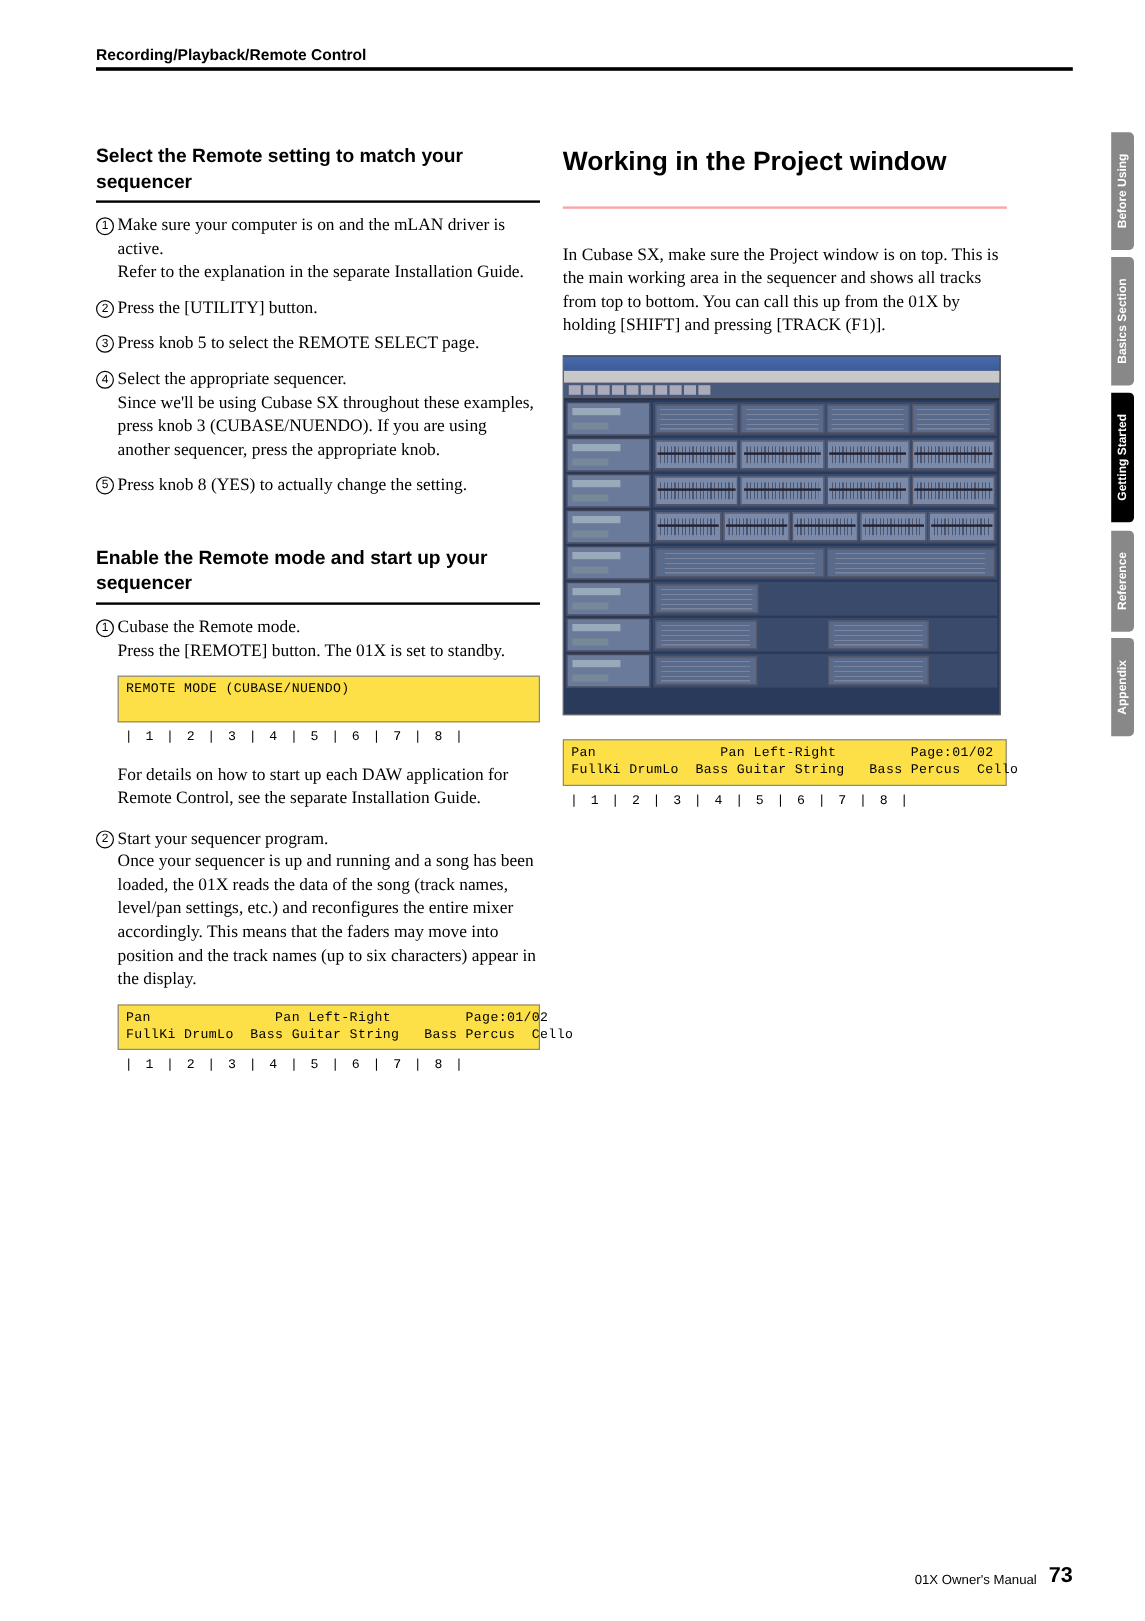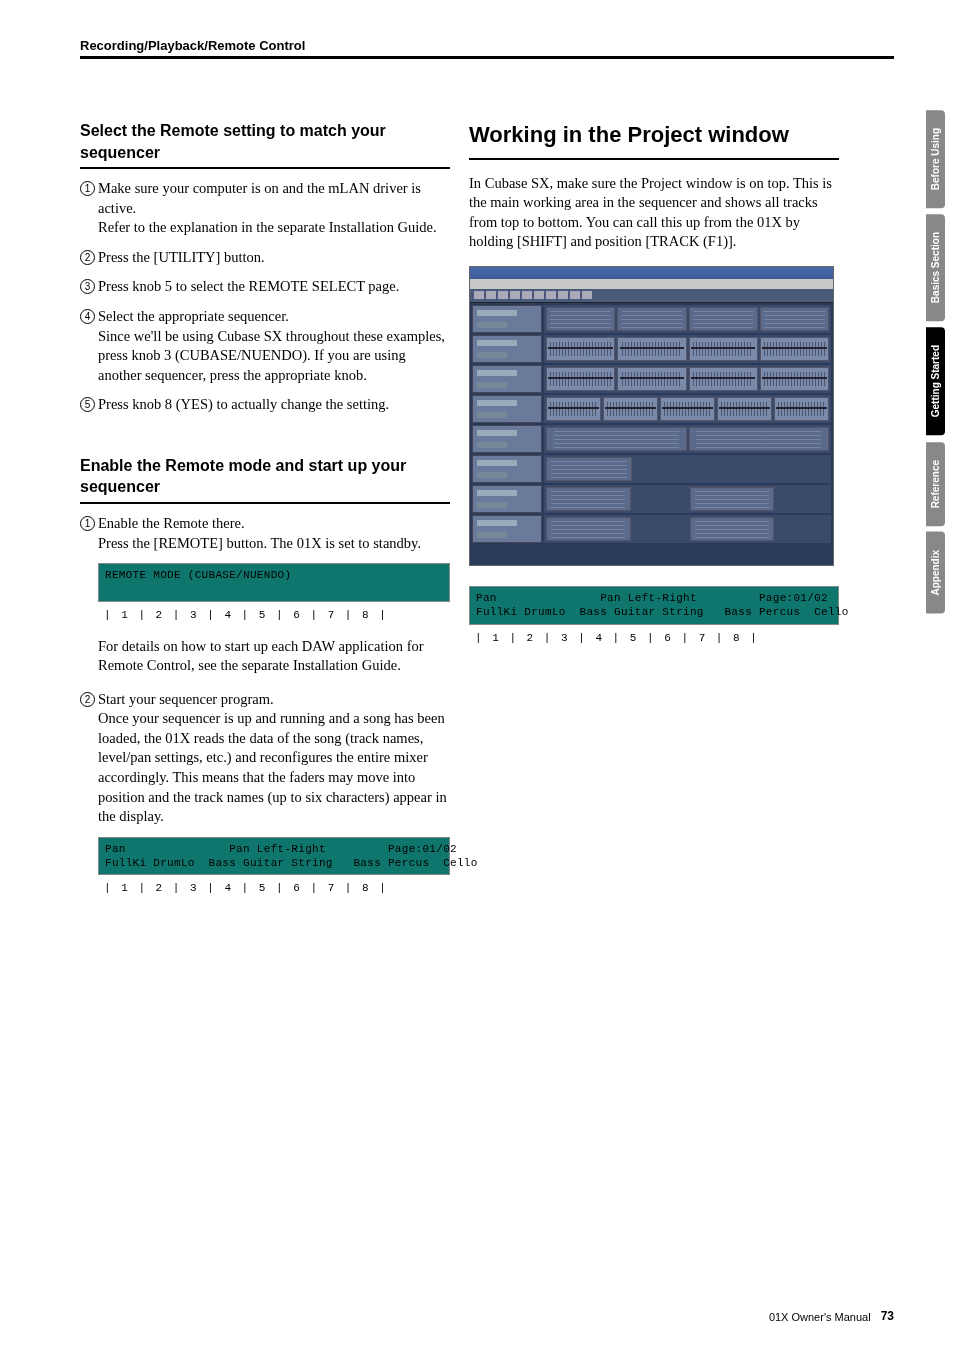--- a/index.html
+++ b/index.html
@@ -48,23 +48,23 @@
     margin-bottom: 4px;
   }
   .section-underline {
     border-bottom: 2px solid #000;
     margin-bottom: 10px;
   }
   .main-title {
     font-family: Arial, sans-serif;
     font-weight: bold;
     font-size: 22px;
-    border-bottom: 2px solid #000000;
-    padding-bottom: 8px;
-    margin-bottom: 14px;
+    border-bottom: 2px solid #fca5a5;
+    padding-bottom: 22px;
+    margin-bottom: 30px;
   }
   .step {
     display: flex;
     margin-bottom: 10px;
   }
   .step-num {
     width: 18px;
     flex-shrink: 0;
     font-size: 14px;
     line-height: 1.3;
@@ -81,21 +81,21 @@
     font-family: Arial, sans-serif;
   }
   .step-body {
     flex: 1;
   }
   .para {
     margin-bottom: 14px;
   }
   .lcd {
     border: 1px solid #888;
-    background: #0f766e;
+    background: #fde047;
     padding: 4px 6px;
     font-family: "Courier New", monospace;
     font-size: 11px;
     line-height: 1.3;
     white-space: pre;
     letter-spacing: 0.3px;
     margin-bottom: 6px;
   }
   .knob-row {
     font-family: "Courier New", monospace;
@@ -216,21 +216,21 @@
     position: absolute;
     bottom: 28px;
     right: 60px;
     font-family: Arial, sans-serif;
     font-size: 11px;
     display:flex;
     align-items:flex-end;
     gap:10px;
   }
   .footer .pg {
-    font-size: 12px;
+    font-size: 18px;
     font-weight: bold;
     margin-top: 15px;
   }
   .lr-icons {
     display:inline-block;
     font-family: Arial, sans-serif;
   }
 </style>
 </head>
 <body>
@@ -277,21 +277,21 @@
       <div class="step-num"><span class="circled">5</span></div>
       <div class="step-body">Press knob 8 (YES) to actually change the setting.</div>
     </div>
 
     <div class="section-title">Enable the Remote mode and start up your sequencer</div>
     <div class="section-underline"></div>
 
     <div class="step">
       <div class="step-num"><span class="circled">1</span></div>
       <div class="step-body">
-        <span>Enable the Remote there.</span><br>
+        <span>Cubase the Remote mode.</span><br>
         <span>Press the [REMOTE] button.  The 01X is set to standby.</span>
       </div>
     </div>
 
     <div style="margin-left:18px; margin-top:10px;">
       <div class="lcd"><span>REMOTE MODE (CUBASE/NUENDO)                 </span>
 <span>                                            </span></div>
       <div class="knob-row">|  1  |  2  |  3  |  4  |  5  |  6  |  7  |  8  |</div>
 
       <div class="para">For details on how to start up each DAW application for Remote Control, see the separate Installation Guide.</div>
@@ -309,21 +309,21 @@
       <div class="lcd"><span>Pan               Pan Left-Right         Page:01/02</span>
 <span>FullKi DrumLo  Bass Guitar String   Bass Percus  Cello </span></div>
       <div class="knob-row">|  1  |  2  |  3  |  4  |  5  |  6  |  7  |  8  |</div>
     </div>
 
   </div>
 
   <div class="col">
     <div class="main-title">Working in the Project window</div>
 
-    <div class="para">In Cubase SX, make sure the Project window is on top. This is the main working area in the sequencer and shows all tracks from top to bottom.  You can call this up from the 01X by holding [SHIFT] and position [TRACK (F1)].</div>
+    <div class="para">In Cubase SX, make sure the Project window is on top. This is the main working area in the sequencer and shows all tracks from top to bottom.  You can call this up from the 01X by holding [SHIFT] and pressing [TRACK (F1)].</div>
 
     <div class="screenshot">
       <div class="screenshot-titlebar"></div>
       <div class="screenshot-menubar"></div>
       <div class="screenshot-toolbar">
         <div class="tool-btn"></div>
           <div class="tool-btn"></div>
           <div class="tool-btn"></div>
           <div class="tool-btn"></div>
           <div class="tool-btn"></div>

